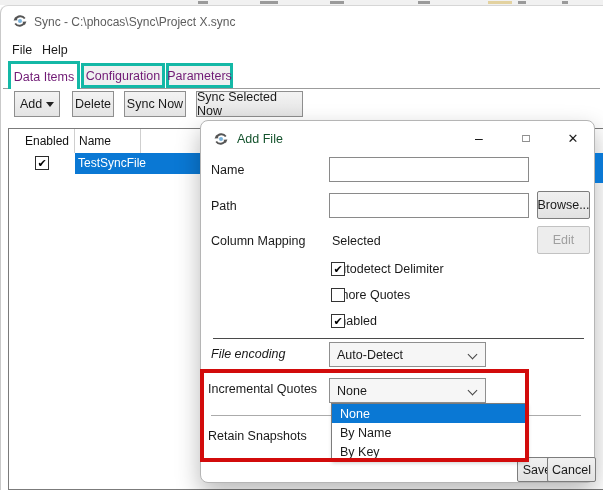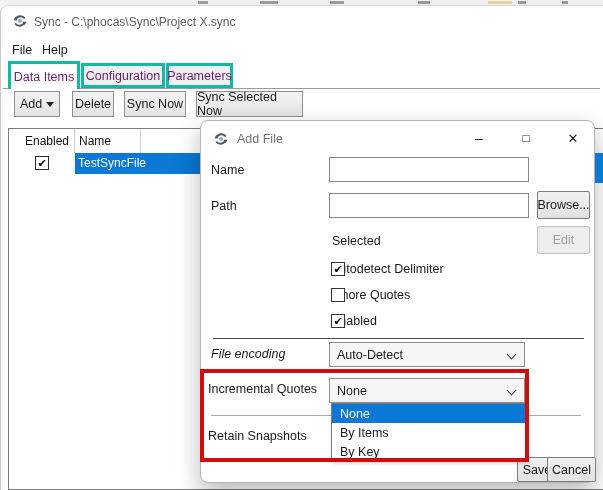--- a/index.html
+++ b/index.html
@@ -60,21 +60,21 @@
       font-size:11px; color:#000; line-height:1; }
   
   #row-sliver { left:595px; top:153px; width:8px; height:30px; background:#0a78d4; z-index:12; }
 
   
   #dialog { left:200px; top:120px; width:395px; height:363px; background:#fff;
       border:1px solid #b5b5b5; border-radius:8px; box-shadow:0 10px 24px rgba(0,0,0,0.28);
       z-index:10; }
   #dialog * { position:absolute; }
   #dialog-icon { left:12px; top:10px; width:16px; height:16px; }
-  #dialog-title { left:36px; top:11px; font-size:12.5px; color:#737373; }
+  #dialog-title { left:36px; top:11px; font-size:12.5px; color:#14532d; }
   .win-ctl { top:2px; width:38px; height:30px; display:flex; align-items:center; justify-content:center;
       color:#1b1b1b; }
   #ctl-min { left:259px; font-size:14px; }
   #ctl-max { left:306px; font-size:12px; }
   #ctl-close { left:353px; font-size:13px; }
 
   .dlg-label { font-size:12.5px; color:#1a1a1a; }
   .dlg-input { left:128px; width:200px; height:25px; border:1px solid #8a8a8a; background:#fff;
       font-family:"Liberation Sans",sans-serif; font-size:12.5px; padding:0 6px; }
   .dlg-btn { background:linear-gradient(#f0f0f0,#e2e2e2); border:1px solid #7d7d7d; border-radius:2px;
@@ -91,21 +91,21 @@
 
   .cbx-row { left:130px; height:16px; display:flex; align-items:center; gap:8px; position:absolute; }
   .cbx { width:14px; height:14px; border:1px solid #333; background:#fff; display:flex;
       align-items:center; justify-content:center; font-size:11px; color:#000; line-height:1; flex:0 0 auto; }
   .cbx-label { font-size:12.5px; color:#1a1a1a; white-space:nowrap; }
   #cbx-row-0 { top:140px; } #cbx-row-1 { top:166px; } #cbx-row-2 { top:192px; }
 
   #sep1 { left:12px; top:217px; width:371px; height:1px; background:#4a4a4a; }
   #sep2 { left:10px; top:294px; width:370px; height:1px; background:#ababab; }
 
-  .combo { left:128px; width:196px; height:25px; background:#f6f6f6; border:1px solid #8f8f8f;
+  .combo { left:128px; width:157px; height:25px; background:#f6f6f6; border:1px solid #8f8f8f;
       display:flex; align-items:center; font-size:12.5px; color:#1a1a1a; padding-left:7px; }
   .combo .chev { position:absolute; right:9px; top:8px; width:7px; height:7px;
       border-right:1.4px solid #444; border-bottom:1.4px solid #444; transform:rotate(45deg); }
   #lbl-encoding { left:10px; top:226px;font-style:italic; }
   #combo-encoding { top:221px; }
   #lbl-incremental { left:7px; top:261px; }
   #combo-incremental { top:257px; }
   #lbl-retain { left:7px; top:308px; }
 
   #dropdown-list { left:130px; top:282px; width:196px; height:58px; background:#fff;
@@ -188,20 +188,21 @@
   <div class="win-ctl" id="ctl-max">□</div>
   <div class="win-ctl" id="ctl-close">✕</div>
 
   <div class="dlg-label" id="lbl-name">Name</div>
   <input class="dlg-input" id="inp-name" value="" style="">
 
   <div class="dlg-label" id="lbl-path">Path</div>
   <input class="dlg-input" id="inp-path" value="" style="">
   <div class="dlg-btn" id="btn-browse">Browse...</div>
 
+  <div class="dlg-label" id="lbl-colmap">Column Mapping</div>
   <div id="val-colmap">Selected</div>
   <div class="dlg-btn" id="btn-edit">Edit</div>
 
   <div class="cbx-row" id="cbx-row-0">
     <span class="cbx">
         <span style="position:static;">✔</span>
       </span>
     <span class="cbx-label" style="position:static;">Autodetect Delimiter</span>
   </div>
   <div class="cbx-row" id="cbx-row-1">
@@ -228,21 +229,21 @@
   <div class="dlg-label" id="lbl-incremental">Incremental Quotes</div>
   <div class="combo" id="combo-incremental">
     <span style="position:static;">None</span>
     <span class="chev"></span>
   </div>
 
   <div class="dlg-label" id="lbl-retain">Retain Snapshots</div>
 
   <div id="dropdown-list">
     <div class="dd-item hl" id="dd-0">None</div>
-    <div class="dd-item" id="dd-1">By Items</div>
+    <div class="dd-item" id="dd-1">By Name</div>
     <div class="dd-item" id="dd-2">By Key</div>
   </div>
 
   <div class="dlg-btn" id="btn-save">Save</div>
   <div class="dlg-btn" id="btn-cancel">Cancel</div>
 </div>
 
 <div class="abs" id="red-annotation"></div>
 
 </body></html>

